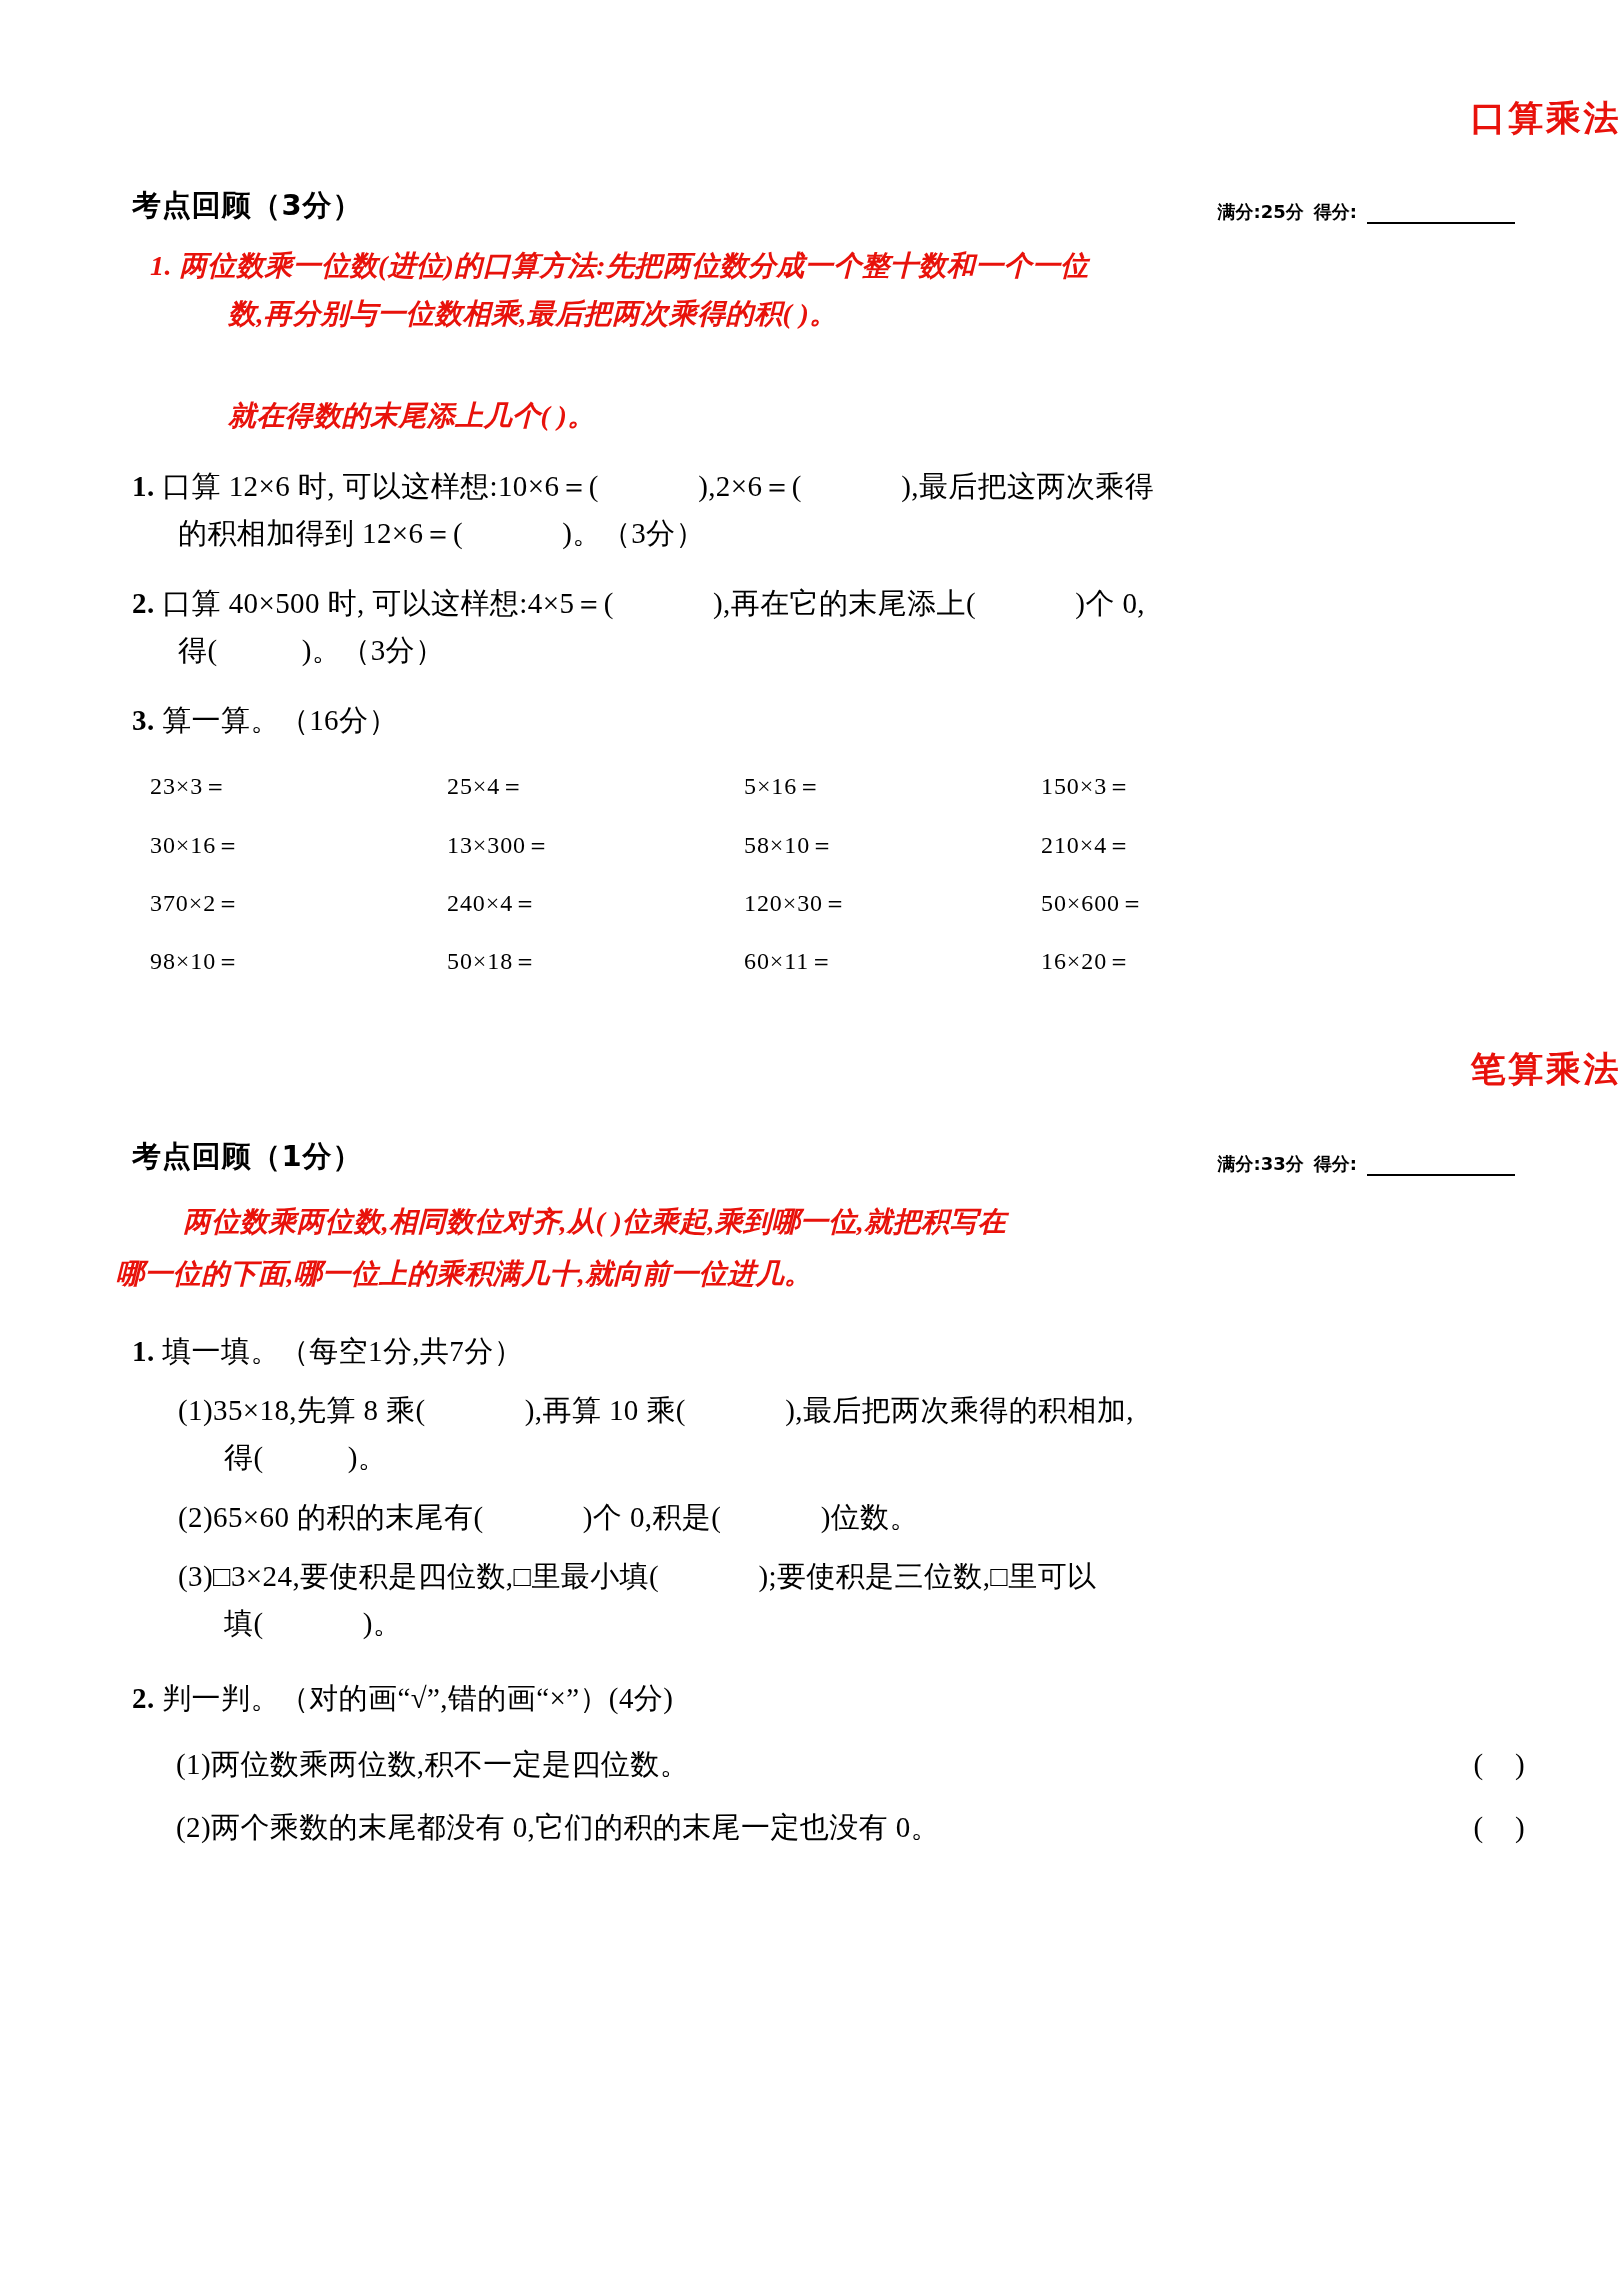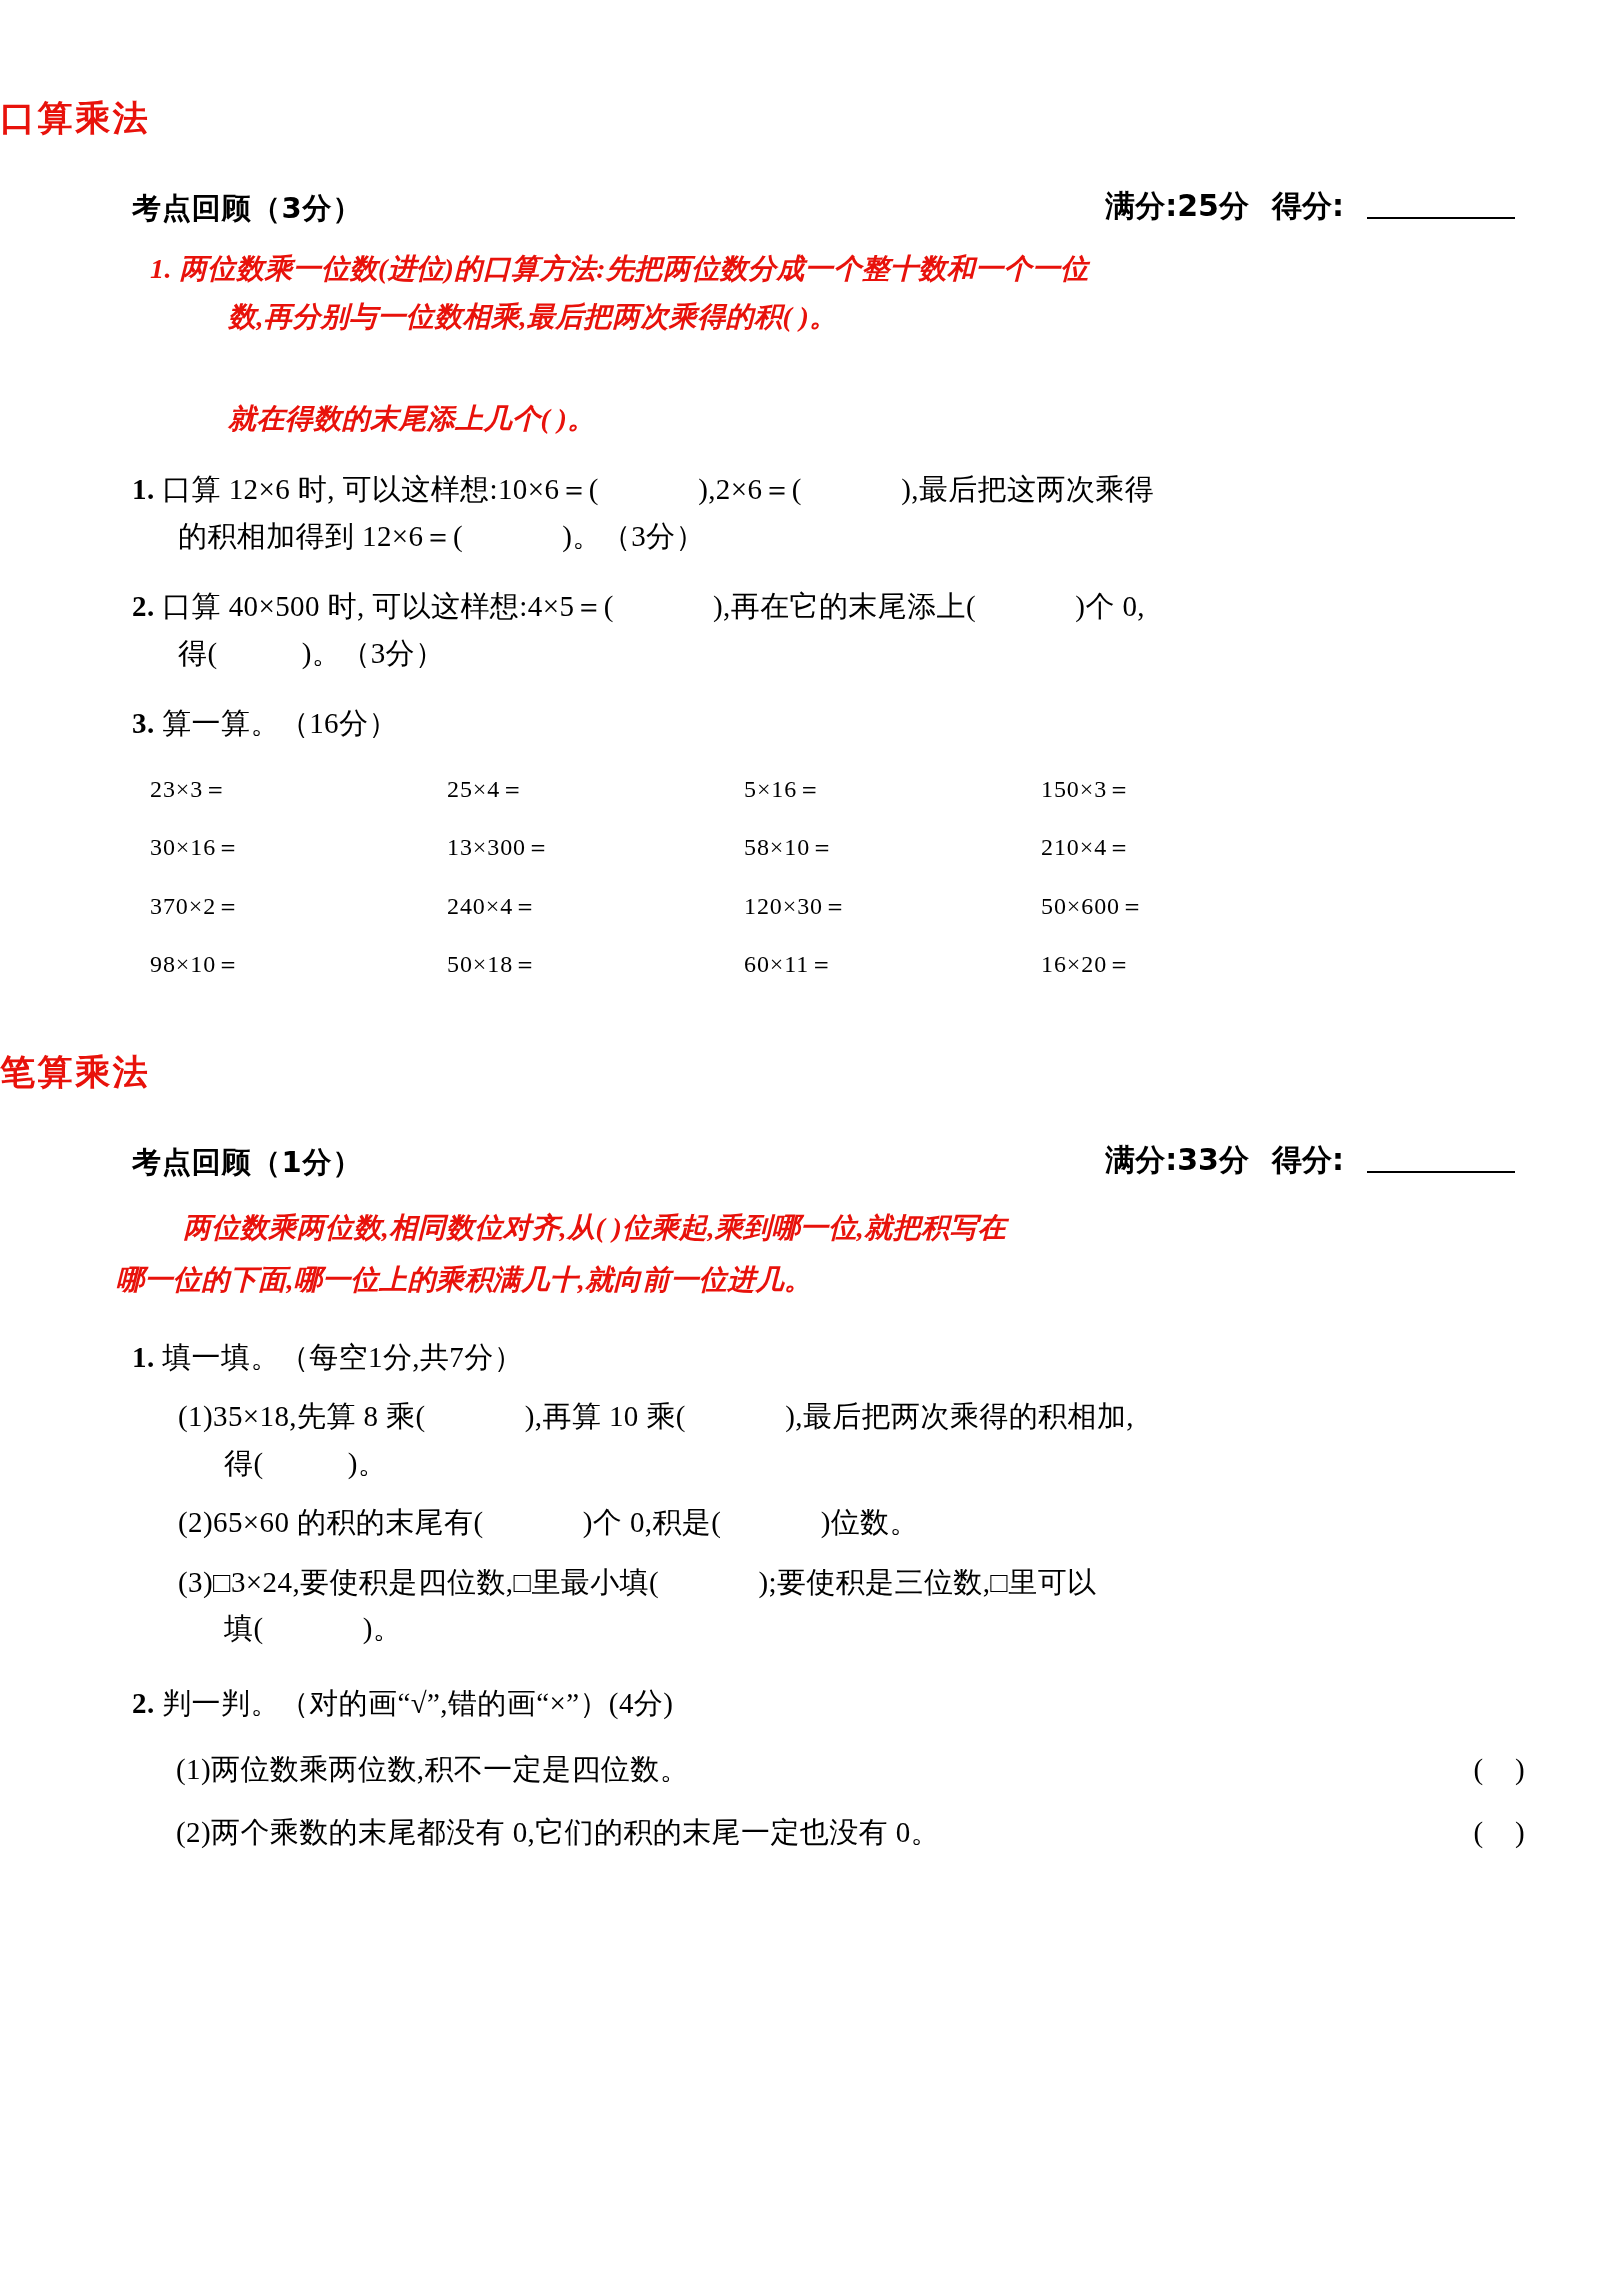--- a/index.html
+++ b/index.html
@@ -18,21 +18,21 @@
   .page {
     position: relative;
     width: 1621px;
     height: 2284px;
     padding: 0;
     box-sizing: border-box;
   }
 
   
   .section-title {
-    text-align: left;
+    text-align: right;
     color: #e8120b;
     font-weight: bold;
     font-size: 35px;
     letter-spacing: 2.6px;
     font-family: "DejaVu Sans", "Liberation Sans", sans-serif;
   }
   #title-1 { margin-top: 95px; }
   #title-2 { margin-top: 69px; }
 
   
@@ -44,27 +44,27 @@
     margin-top: 44px;
   }
   .meta-left {
     font-size: 29px;
     font-weight: bold;
     font-family: "DejaVu Sans", "Liberation Sans", sans-serif;
     letter-spacing: 0.9px;
     white-space: nowrap;
   }
   .meta-right {
-    font-size: 30px;
+    font-size: 18px;
     font-weight: bold;
     font-family: "DejaVu Sans", "Liberation Sans", sans-serif;
     white-space: nowrap;
     display: flex;
-    align-items: center;
-    gap: 23px;
+    align-items: flex-end;
+    gap: 10px;
     padding-bottom: 1.8px;
   }
   .score-blank {
     display: inline-block;
     width: 148px;
     border-bottom: 2.6px solid #000;
     height: 23px;
   }
 
   

